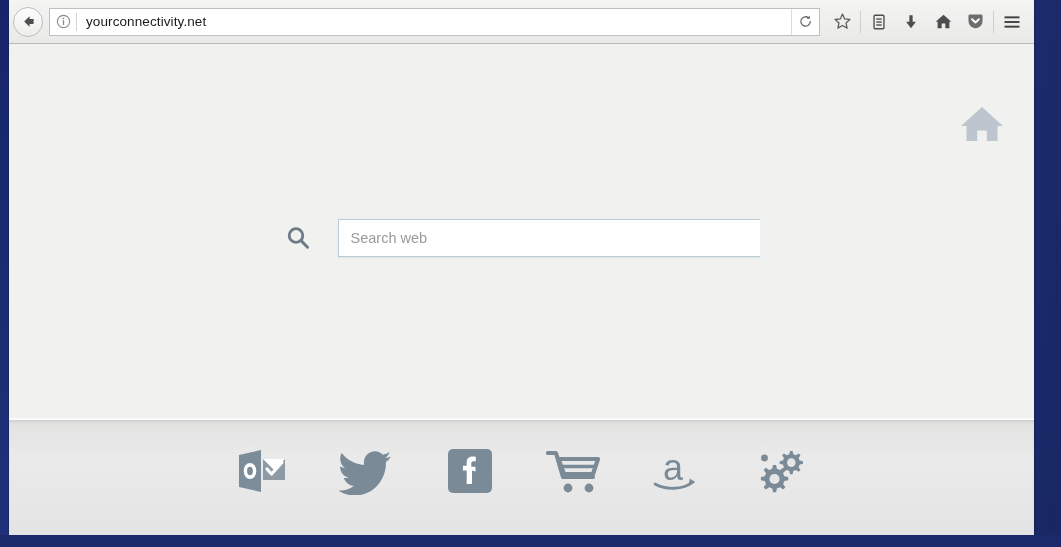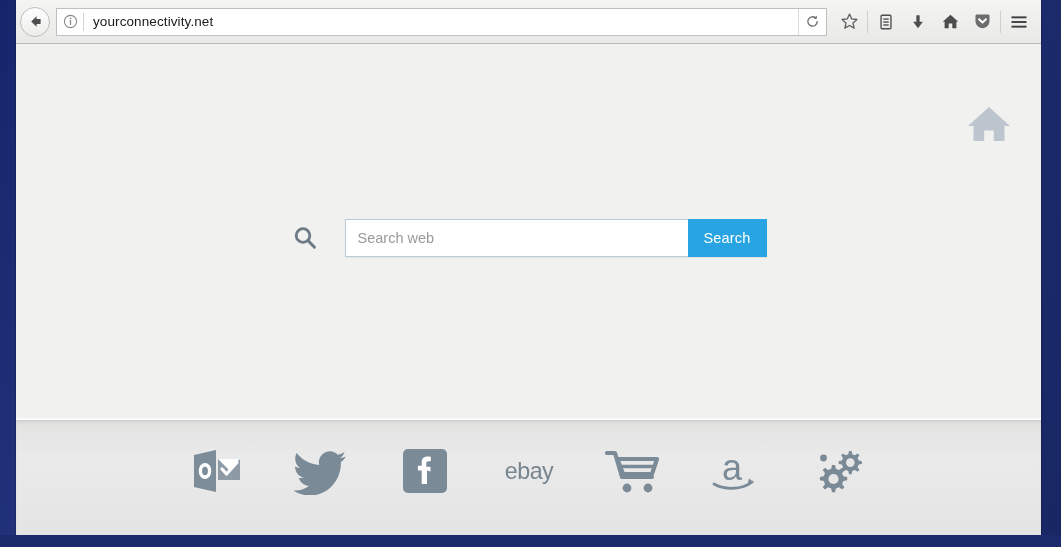--- a/index.html
+++ b/index.html
@@ -13,21 +13,21 @@
 
   body {
     background: #1f3173;
     background-image: linear-gradient(100deg, #16256a 0%, #2b3f8c 18%, #1a2a70 40%, #24377f 60%, #182764 100%);
     position: relative;
   }
 
   
   #browser-window {
     position: absolute;
-    left: 16px;
+    left: 9px;
     top: 0px;
     width: 1025px;
     height: 547px;
     background: #f2f2f1;
     display: flex;
     flex-direction: column;
     box-shadow: 0 0 2px rgba(0,0,0,.45);
   }
 
   
@@ -304,21 +304,20 @@
     <div id="search-area">
       <div id="search-inner">
         <span id="search-magnifier">
           <svg width="28" height="28" viewBox="0 0 28 28">
             <circle cx="12" cy="11.5" r="6.8" fill="none" stroke="#6d7b86" stroke-width="2.8"></circle>
             <line x1="17" y1="16.6" x2="23.5" y2="23.2" stroke="#6d7b86" stroke-width="3" stroke-linecap="round"></line>
           </svg>
         </span>
         <form id="search-form">
           <input id="search-input" type="text" placeholder="Search web" style="">
-          <button id="search-submit" type="submit">Search</button>
         </form>
       </div>
     </div>
   </div>
 
   <div id="footer">
     <div id="shortcut-row">
 
       <div class="shortcut">
         <svg width="52" height="48" viewBox="0 0 52 48">
@@ -337,25 +336,20 @@
         </svg>
       </div>
 
       <div class="shortcut">
         <svg width="48" height="48" viewBox="0 0 48 48">
           <rect x="2" y="2" width="44" height="44" rx="5" fill="#7b8a97"></rect>
           <path d="M29.5 24.6 L29.5 19.7 L25.3 19.7 L25.3 16.6 c0-1.4.4-2.3 2.4-2.3 l2.1 0 0-4.6 c-.4-.1-1.8-.2-3.4-.2 -3.4 0-5.7 2.1-5.7 5.9 l0 3.3 -3.8 0 0 4.9 3.8 0 0 13.4 5.3 0 0-13.4 z" fill="#ffffff"></path>
         </svg>
       </div>
 
-      <div class="shortcut">
-        <svg width="64" height="38" viewBox="0 0 64 38">
-          <text x="32" y="27" text-anchor="middle" font-family="Liberation Sans, sans-serif" font-size="24" font-weight="400" fill="#77858f" letter-spacing="-0.5">ebay</text>
-        </svg>
-      </div>
 
       <div class="shortcut">
         <svg width="56" height="48" viewBox="0 0 56 48">
           <path d="M2 6 L10 6 L17 30 L47 30" fill="none" stroke="#7b8a97" stroke-width="4.2" stroke-linecap="round" stroke-linejoin="round"></path>
           <path d="M12.5 12 L52 12 L47 27 L18 27 Z" fill="none" stroke="#7b8a97" stroke-width="4.2" stroke-linejoin="round"></path>
           <line x1="15" y1="19.5" x2="49.5" y2="19.5" stroke="#7b8a97" stroke-width="3.6"></line>
           <circle cx="22" cy="41" r="4.4" fill="#7b8a97"></circle>
           <circle cx="43" cy="41" r="4.4" fill="#7b8a97"></circle>
         </svg>
       </div>

